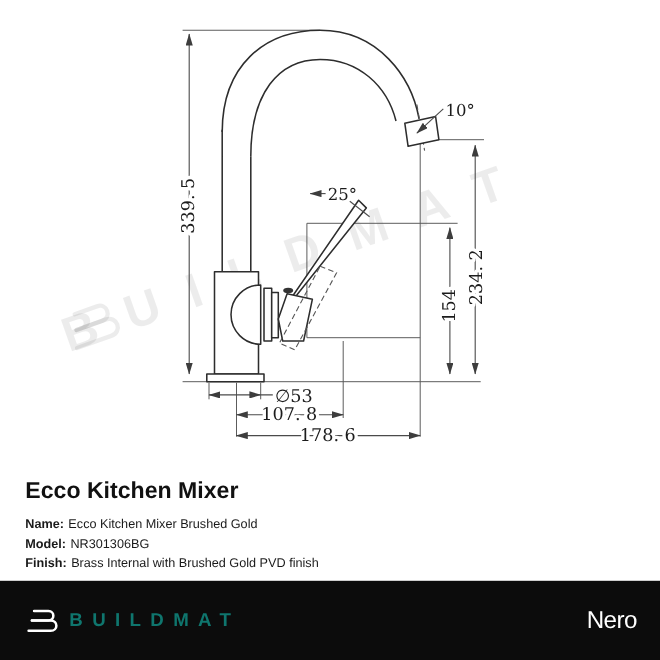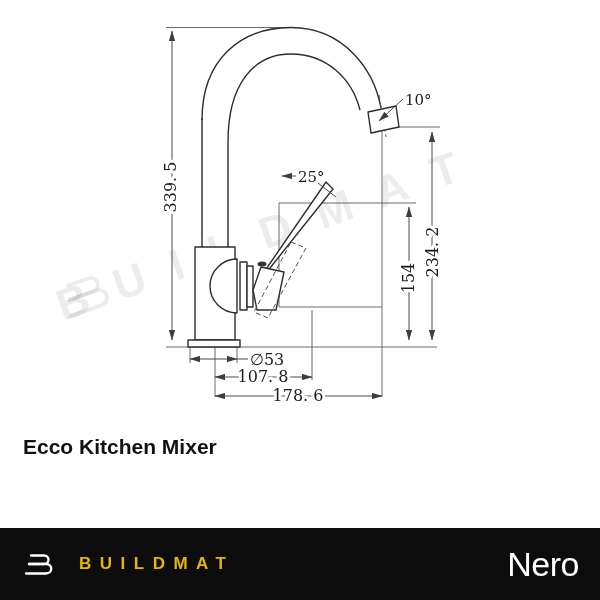--- a/index.html
+++ b/index.html
@@ -43,25 +43,25 @@
   .spec-label{font-weight:bold;margin-right:4px;}
   
   .footer{
     position:absolute;left:0;right:0;bottom:0;height:72px;
     background:#0c0c0c;
     display:flex;align-items:center;justify-content:space-between;
     padding:0 21px;box-sizing:border-box;
   }
   .brand-left{display:flex;align-items:center;}
   .brand-name{
-    color:#eab308;font-size:17px;font-weight:bold;
-    letter-spacing:8.5px;margin-left:24px;
+    color:#0f766e;font-size:17px;font-weight:bold;
+    letter-spacing:8.5px;margin-left:8px;
   }
   .partner-brand{
-    color:#ffffff;font-size:34px;font-weight:400;letter-spacing:-0.5px;
+    color:#ffffff;font-size:22px;font-weight:400;letter-spacing:-0.5px;
   }
 </style>
 </head>
 <body>
 
 <div class="sheet">
 
   <div class="drawing">
 
     <div class="watermark">
@@ -133,20 +133,31 @@
         <text class="dimtext small" x="298" y="182">25°</text>
         <text class="dimtext" x="250" y="365">∅53</text>
         <text class="dimtext" x="263" y="382" text-anchor="middle">107. 8</text>
         <text class="dimtext" x="298" y="401" text-anchor="middle">178. 6</text>
       </g>
     </svg>
   </div>
 
   <h1 class="page-title">Ecco Kitchen Mixer</h1>
 
+  <div class="specs">
+    <div class="spec-row">
+      <span class="spec-label">Name:</span><span>Ecco Kitchen Mixer Brushed Gold</span>
+    </div>
+    <div class="spec-row">
+      <span class="spec-label">Model:</span><span>NR301306BG</span>
+    </div>
+    <div class="spec-row">
+      <span class="spec-label">Finish:</span><span>Brass Internal with Brushed Gold PVD finish</span>
+    </div>
+  </div>
 
   <div class="footer">
     <div class="brand-left">
       <svg width="34" height="27" viewBox="0 0 34 27">
         <g fill="none" stroke="#ffffff" stroke-width="2.3" stroke-linecap="round">
           <path d="M 10,4.5 H 23 C 29,4.5 29,13 23,13 H 8"></path>
           <path d="M 8,13 H 25 C 32,13 32,22.5 25,22.5 H 5"></path>
         </g>
       </svg>
       <span class="brand-name">BUILDMAT</span>

